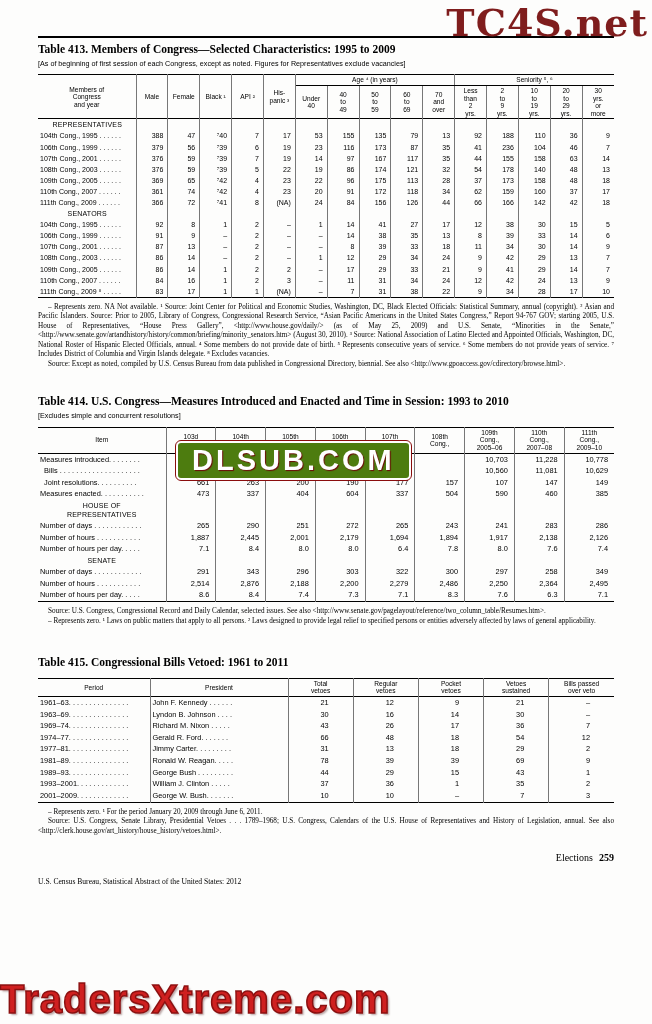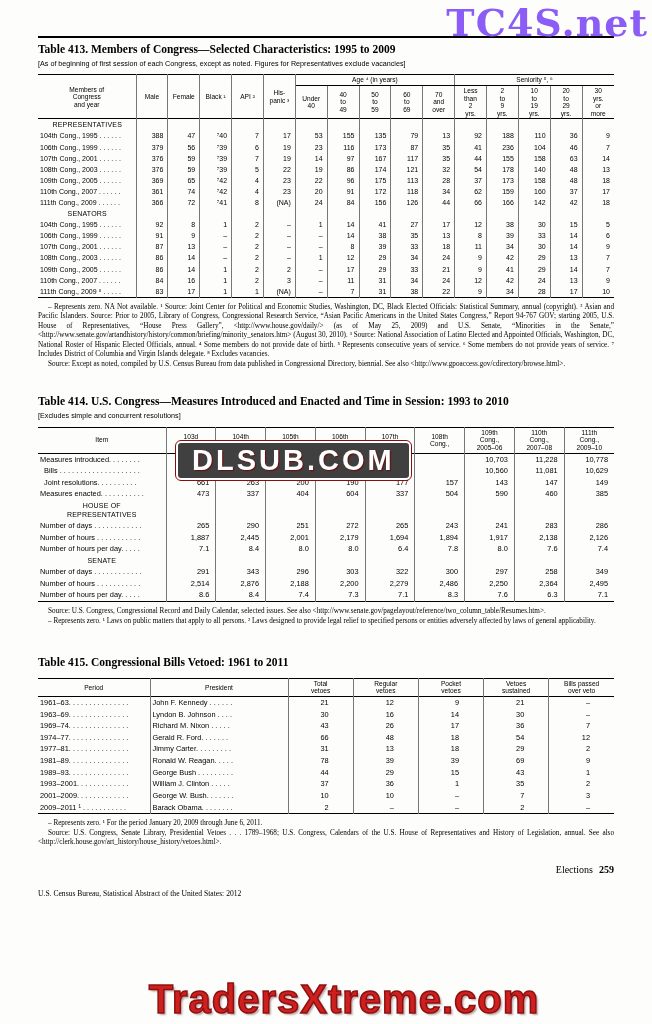--- a/index.html
+++ b/index.html
@@ -3,30 +3,30 @@
 <meta charset="utf-8">
 <style>
   * { margin:0; padding:0; box-sizing:border-box; }
   html,body { background:#e9e9e9; }
   body { font-family:"Liberation Sans", sans-serif; color:#000; }
   .page { position:relative; width:652px; height:1024px; background:#fdfdfc; overflow:hidden;
           padding:0 38px; margin:0 auto; }
 
   
   .wm { position:absolute; z-index:5; }
-  .wm-top { top:0px; right:4px; font:bold 38px "DejaVu Serif", serif; color:#8b5cf6;
+  .wm-top { top:0px; right:4px; font:bold 38px "DejaVu Serif", serif; color:#7f1d1d;
             letter-spacing:1px; }
-  .wm-dlsub { top:14px; left:138px; background:#404040; color:#fff;
+  .wm-dlsub { top:14px; left:138px; background:#4d7c0f; color:#fff;
               border:2px solid #fff; outline:1px solid #8a0d0d; border-radius:5px;
               font:bold 29px "Liberation Sans", sans-serif; letter-spacing:3px;
               padding:1px 14px; text-shadow:1px 1px 1px #6d0a0a; }
-  .wm-bottom { bottom:2px; left:0; right:0; text-align:center;
+  .wm-bottom { bottom:2px; left:0; right:0; 
                font:bold 40px "Liberation Sans", sans-serif; color:#cf2020;
                -webkit-text-stroke:1.5px #8b1010; text-shadow:2px 2px 2px rgba(60,0,0,.35);
-               letter-spacing:1px;padding-left:36px; }
+               letter-spacing:1px; }
 
   .toprule { border-top:2px solid #000; margin-top:36px; }
 
   .title { font:bold 11.5px/1.2 "Liberation Serif", serif; margin-top:5px; }
   .note  { font:7.2px/1.2 "Liberation Sans", sans-serif; margin:3px 0 6px 0; }
 
   table.t { width:100%; border-collapse:collapse; table-layout:fixed;
             border-top:1.5px solid #000; border-bottom:1px solid #000; margin-top:2px; }
   table.t thead { border-bottom:1px solid #000; }
   .t th, .t td { border-right:0.6px solid #777; padding:1px 2px; vertical-align:middle; }
@@ -480,21 +480,21 @@
             <td class="num">10,629</td>
           </tr>
           <tr>
             <td class="rowlabel">&nbsp;&nbsp;Joint resolutions. . . . . . . . . .</td>
             <td class="num">661</td>
             <td class="num">263</td>
             <td class="num">200</td>
             <td class="num">190</td>
             <td class="num">177</td>
             <td class="num">157</td>
-            <td class="num">143</td>
+            <td class="num">107</td>
             <td class="num">147</td>
             <td class="num">149</td>
           </tr>
           <tr>
             <td class="rowlabel">Measures enacted. . . . . . . . . . .</td>
             <td class="num">473</td>
             <td class="num">337</td>
             <td class="num">404</td>
             <td class="num">604</td>
             <td class="num">337</td>
@@ -709,29 +709,20 @@
         </tr>
         <tr>
           <td class="rowlabel">2001–2009. . . . . . . . . . . . .</td>
           <td class="rowlabel">George W. Bush. . . . . . .</td>
           <td class="num">10</td>
           <td class="num">10</td>
           <td class="num">–</td>
           <td class="num">7</td>
           <td class="num">3</td>
         </tr>
-        <tr>
-          <td class="rowlabel">2009–2011 ¹ . . . . . . . . . . .</td>
-          <td class="rowlabel">Barack Obama. . . . . . . .</td>
-          <td class="num">2</td>
-          <td class="num">–</td>
-          <td class="num">–</td>
-          <td class="num">2</td>
-          <td class="num">–</td>
-        </tr>
       </tbody>
   </table>
 
   <div class="foot sp415">
     <p>– Represents zero. ¹ For the period January 20, 2009 through June 6, 2011.</p>
     <p>Source: U.S. Congress, Senate Library, Presidential Vetoes . . . 1789–1968; U.S. Congress, Calendars of the U.S. House of Representatives and History of Legislation, annual. See also &lt;http://clerk.house.gov/art_history/house_history/vetoes.html&gt;.</p>
   </div>
 
   <div class="footer-right">
     <span>Elections</span><b>259</b>

